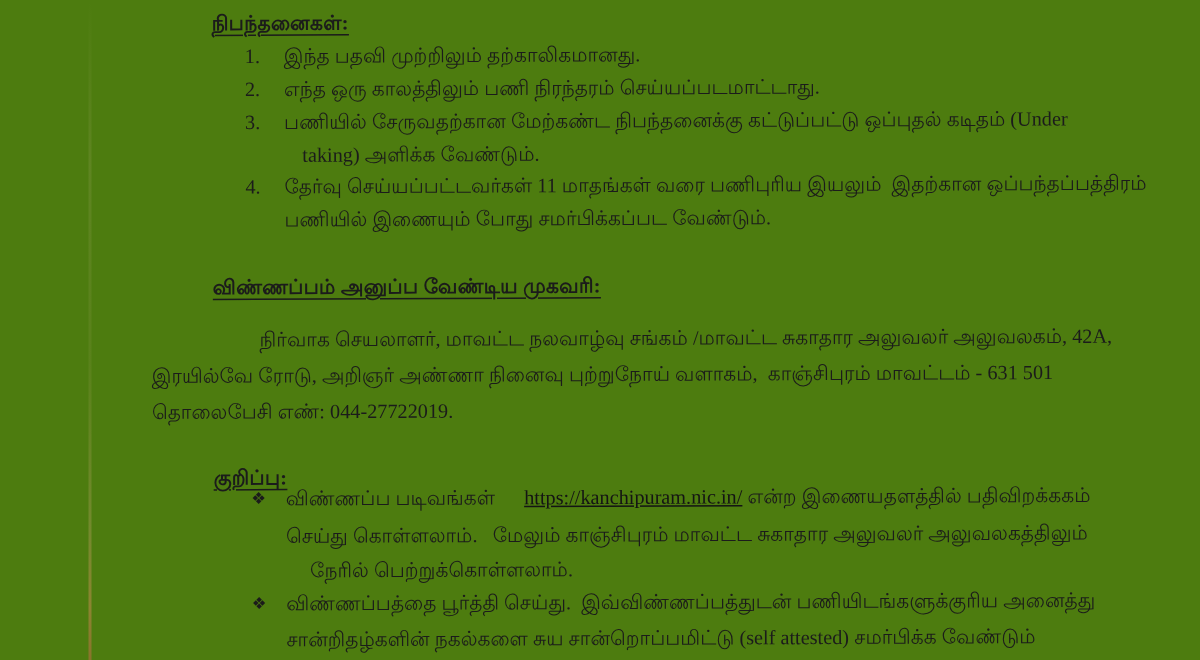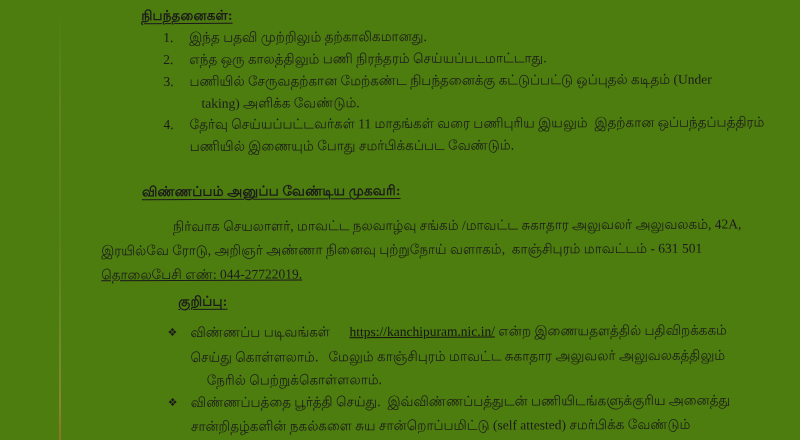--- a/index.html
+++ b/index.html
@@ -82,23 +82,23 @@
     <div class="line" style="left:164px; top:73px;"><span class="num">3.</span><span>பணியில் சேருவதற்கான மேற்கண்ட நிபந்தனைக்கு கட்டுப்பட்டு ஒப்புதல் கடிதம் (Under</span></div>
     <div class="line" style="left:190px; top:95px;margin-left:12px;">taking) அளிக்க வேண்டும்.</div>
 
     <div class="line" style="left:164px; top:116px;"><span class="num">4.</span><span>தேர்வு செய்யப்பட்டவர்கள் 11 மாதங்கள் வரை பணிபுரிய இயலும்  இதற்கான ஒப்பந்தப்பத்திரம்</span></div>
     <div class="line" style="left:190px; top:138px;">பணியில் இணையும் போது சமர்பிக்கப்பட வேண்டும்.</div>
 
     <div class="line heading" style="left:142px; top:183px;">விண்ணப்பம் அனுப்ப வேண்டிய முகவரி:</div>
 
     <div class="line" style="left:173px; top:218px;">நிர்வாக செயலாளர், மாவட்ட நலவாழ்வு சங்கம் /மாவட்ட சுகாதார அலுவலர் அலுவலகம், 42A,</div>
     <div class="line" style="left:101px; top:242px;">இரயில்வே ரோடு, அறிஞர் அண்ணா நினைவு புற்றுநோய் வளாகம்,  காஞ்சிபுரம் மாவட்டம் - 631 501</div>
-    <div class="line" style="left:101px; top:266px;text-decoration:underline;">தொலைபேசி எண்: 044-27722019.</div>
+    <div class="line" style="left:101px; top:266px;">தொலைபேசி எண்: 044-27722019.</div>
 
-    <div class="line heading" style="left:142px; top:293px;margin-left:36px;">குறிப்பு:</div>
+    <div class="line heading" style="left:142px; top:310px;">குறிப்பு:</div>
 
     <div class="line" style="left:167px; top:324px;"><span class="marker">❖</span><span>விண்ணப்ப படிவங்கள் </span><span class="link">https://kanchipuram.nic.in/</span><span> என்ற இணையதளத்தில் பதிவிறக்ககம்</span></div>
     <div class="line" style="left:190px; top:349px;">செய்து கொள்ளலாம்.   மேலும் காஞ்சிபுரம் மாவட்ட சுகாதார அலுவலர் அலுவலகத்திலும்</div>
     <div class="line" style="left:206px; top:372px;">நேரில் பெற்றுக்கொள்ளலாம்.</div>
 
     <div class="line" style="left:167px; top:394px;"><span class="marker">❖</span><span>விண்ணப்பத்தை பூர்த்தி செய்து.  இவ்விண்ணப்பத்துடன் பணியிடங்களுக்குரிய அனைத்து</span></div>
     <div class="line" style="left:190px; top:418px;">சான்றிதழ்களின் நகல்களை சுய சான்றொப்பமிட்டு (self attested) சமர்பிக்க வேண்டும்</div>
 
   </div>
 </div>

